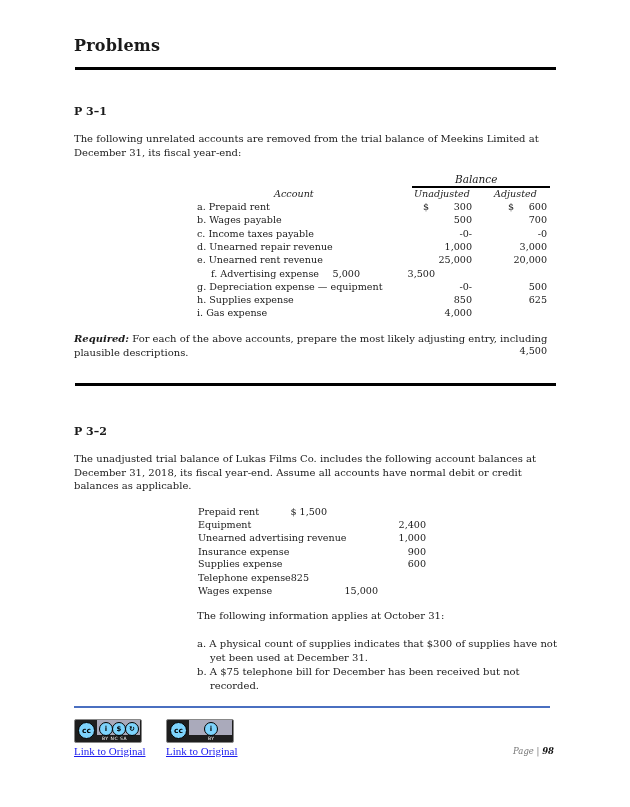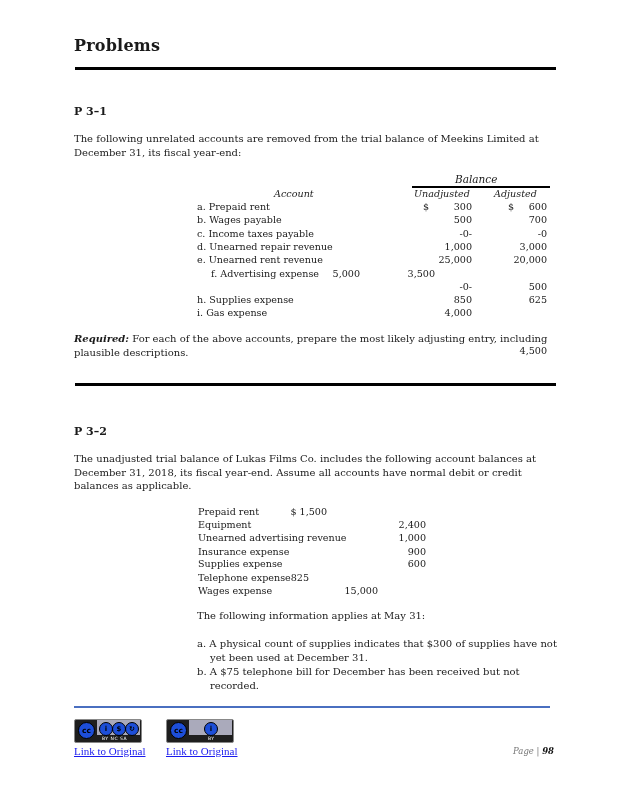--- a/index.html
+++ b/index.html
@@ -10,21 +10,21 @@
   .rule { left:75px; width:481px; height:3px; background:#000; }
   .prob-id { left:74px; font-size:11px; font-weight:bold; }
   .para { left:74px; width:490px; font-size:10px; line-height:13.5px; }
   .tbl { font-size:9.6px; line-height:13.2px; }
   .tbl .row { position:absolute; height:13px; white-space:nowrap; }
   .ital { font-style:italic; }
   .num { position:absolute; text-align:right; }
   .bal-rule { position:absolute; height:1.5px; background:#000; }
   .blue-rule { left:74px; width:476px; height:2px; background:#4a6fc0; top:706px; }
   .cc { position:absolute; top:719px; height:22px; background:#1e1e1e; border:1px solid #888; border-radius:2px; }
-  .cc .circle { position:absolute; top:2px; width:14px; height:14px; border-radius:50%; background:#1d4ed8; border:1.5px solid #000; box-sizing:border-box; font-size:7px; font-weight:bold; text-align:center; line-height:12px; color:#000; font-family:"DejaVu Sans",sans-serif; }
+  .cc .circle { position:absolute; top:2px; width:14px; height:14px; border-radius:50%; background:#7dd3fc; border:1.5px solid #000; box-sizing:border-box; font-size:7px; font-weight:bold; text-align:center; line-height:12px; color:#000; font-family:"DejaVu Sans",sans-serif; }
   .cc .ccmain { left:3px; top:2px; width:17px; height:17px; line-height:15px; font-size:7.5px; }
   .cc .band { position:absolute; top:0; height:15px; background:#aab; }
   .cc .lbl { position:absolute; bottom:1px; font-size:4.5px; color:#fff; font-family:"DejaVu Sans",sans-serif; letter-spacing:0.5px; }
   .link { position:absolute; top:745px; font-size:11px; color:#1a1aee; text-decoration:underline; font-family:"Liberation Serif",serif; }
   .pagenum { right:76px; top:746px; font-size:8.5px; font-style:italic; color:#777; }
   .pagenum b { color:#111; font-style:italic; }
 </style>
 </head>
 <body>
 
@@ -80,20 +80,21 @@
         <span class="num" style="right:83px;">20,000</span>
       </div>
       <div class="row" style="left: 0px; top: 266.5px; width: 504px; margin-left: 14px;">
         <span class="num" style="left:197px;text-align:left;">f. Advertising expense</span>
         <span class="num" style="left:423px;text-align:left;"></span>
         <span class="num" style="right:158px;">5,000</span>
         <span class="num" style="left:508px;text-align:left;"></span>
         <span class="num" style="right:83px;">3,500</span>
       </div>
       <div class="row" style="left: 0px; top: 279.8px; width: 630px;">
+        <span class="num" style="left:197px;text-align:left;">g. Depreciation expense — equipment</span>
         <span class="num" style="left:423px;text-align:left;"></span>
         <span class="num" style="right:158px;">-0-</span>
         <span class="num" style="left:508px;text-align:left;"></span>
         <span class="num" style="right:83px;">500</span>
       </div>
       <div class="row" style="left: 0px; top: 293.1px; width: 630px;">
         <span class="num" style="left:197px;text-align:left;">h. Supplies expense</span>
         <span class="num" style="left:423px;text-align:left;"></span>
         <span class="num" style="right:158px;">850</span>
         <span class="num" style="left:508px;text-align:left;"></span>
@@ -144,21 +145,21 @@
         <span class="num" style="left:198px;text-align:left;">Telephone expense</span>
         <span class="num" style="right:204px;">825</span>
       </div>
       <div class="row" style="left: 0px; top: 584.2px; width: 582px;">
         <span class="num" style="left:198px;text-align:left;">Wages expense</span>
         <span class="num" style="right:204px;">15,000</span>
       </div>
     </div>
 </div>
 
-<div class="abs para" style="left:197px; width:360px; top:609px;">The following information applies at May 31:</div>
+<div class="abs para" style="left:197px; width:360px; top:609px;">The following information applies at October 31:</div>
 <div id="p32info">
     <div class="abs para" style="left: 197px; width: 362px; top: 637px; padding-left: 13px; text-indent: -13px; box-sizing: border-box;"><span>a.</span> <span>A physical count of supplies indicates that $300 of supplies have not yet been used at December 31.</span></div>
     <div class="abs para" style="left: 197px; width: 362px; top: 665px; padding-left: 13px; text-indent: -13px; box-sizing: border-box;"><span>b.</span> <span>A $75 telephone bill for December has been received but not recorded.</span></div>
   </div>
 
 <div class="abs blue-rule"></div>
 
 <div class="cc" style="left:74px; width:66px;">
   <div class="band" style="left:22px; width:43px;"></div>
   <div class="circle ccmain">cc</div>

